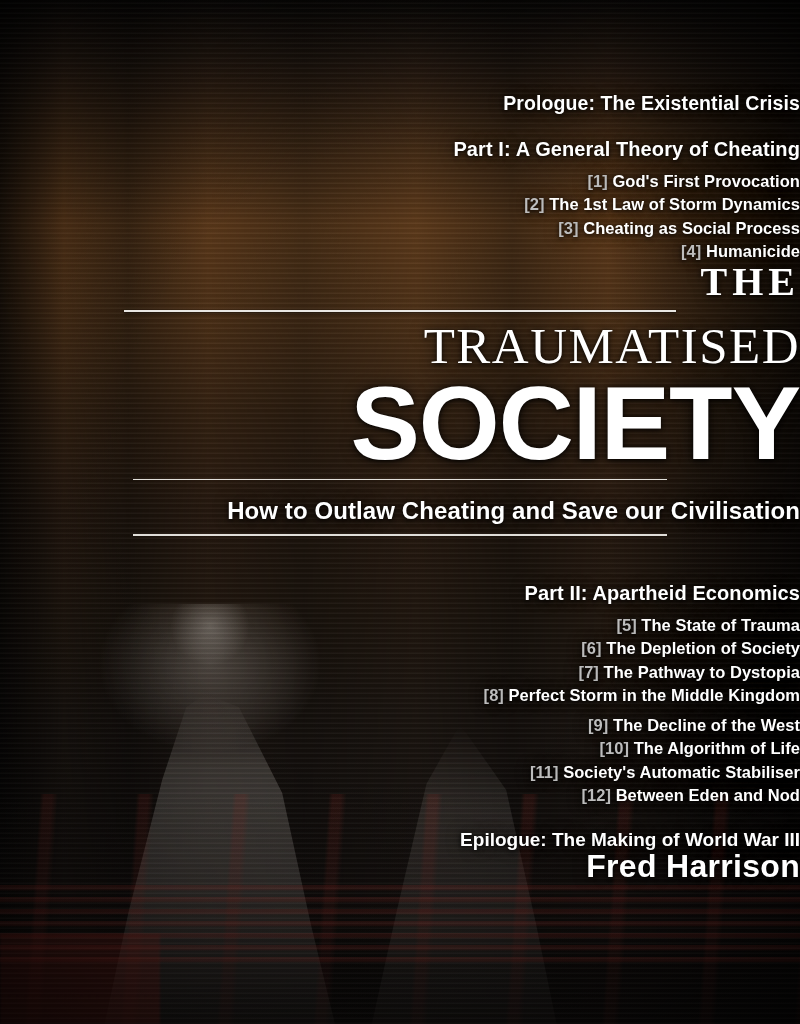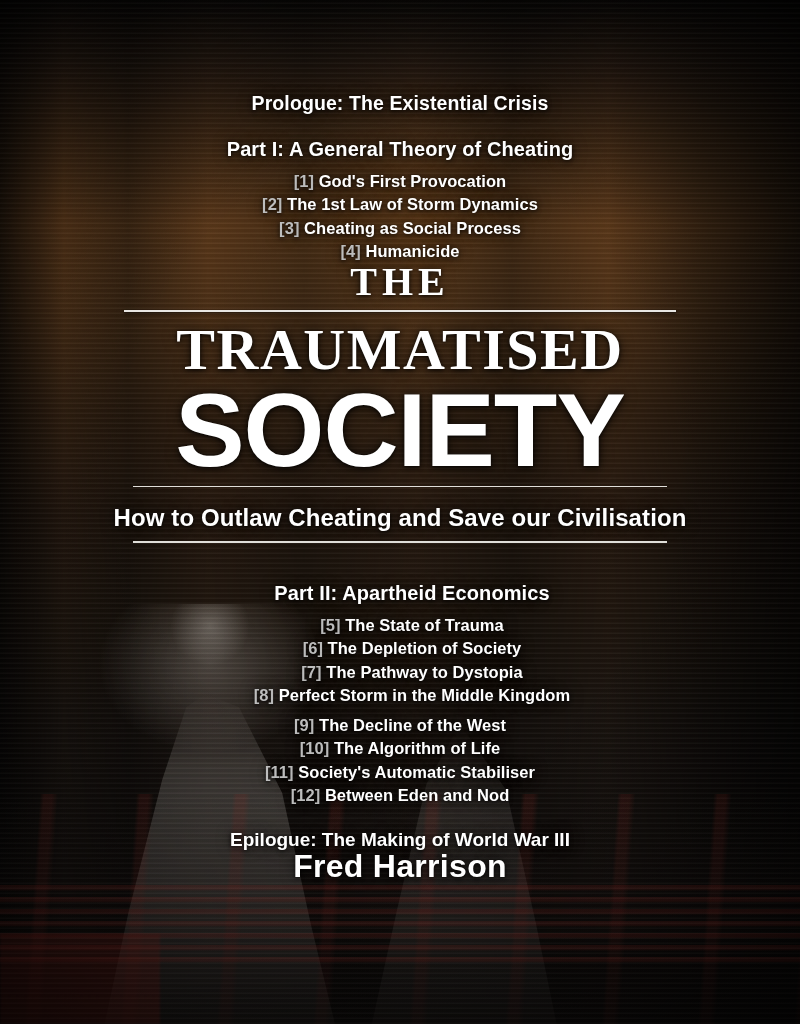--- a/index.html
+++ b/index.html
@@ -148,21 +148,21 @@
     position: absolute;
     inset: 0;
     background: radial-gradient(ellipse 85% 75% at 50% 45%,
       rgba(0,0,0,0) 40%, rgba(0,0,0,0.35) 78%, rgba(0,0,0,0.72) 100%);
   }
 
   
   .content {
     position: absolute;
     inset: 0;
-    text-align: center;
+    text-align: right;
     text-shadow: 0 1px 4px rgba(0,0,0,0.85), 0 0 14px rgba(0,0,0,0.6);
   }
   .prologue {
     position: absolute;
     top: 92px;
     left: 0;
     right: 0;
     font-size: 19.5px;
     font-weight: bold;
     letter-spacing: 0.1px;
@@ -213,25 +213,25 @@
   .the {
     font-family: "Liberation Serif", serif;
     font-size: 40px;
     font-weight: bold;
     letter-spacing: 5px;
     line-height: 1;
     margin-bottom: 8px;
   }
   .traumatised {
     font-family: "Liberation Serif", serif;
-    font-size: 58px;
-    font-weight: bold;
+    font-size: 51px;
+    font-weight: normal;
     letter-spacing: 1.5px;
     line-height: 1.02;
-    margin: 8px 12px 2px;
+    margin: 8px 0 2px;
   }
   .society {
     font-family: "Liberation Sans", sans-serif;
     font-size: 104px;
     font-weight: bold;
     letter-spacing: -1px;
     line-height: 0.95;
     margin: 2px 0 6px;
   }
   .subtitle {

